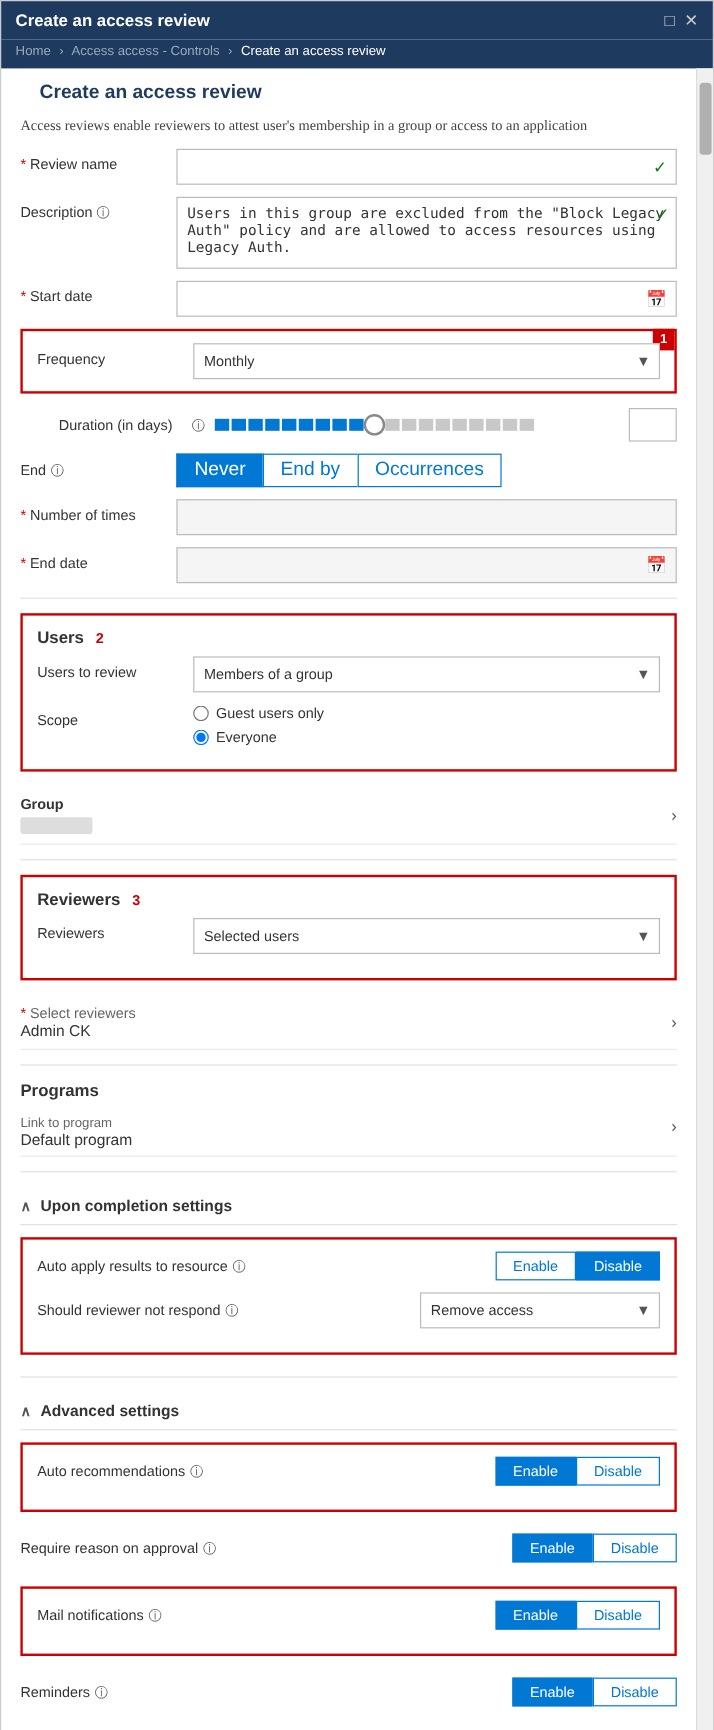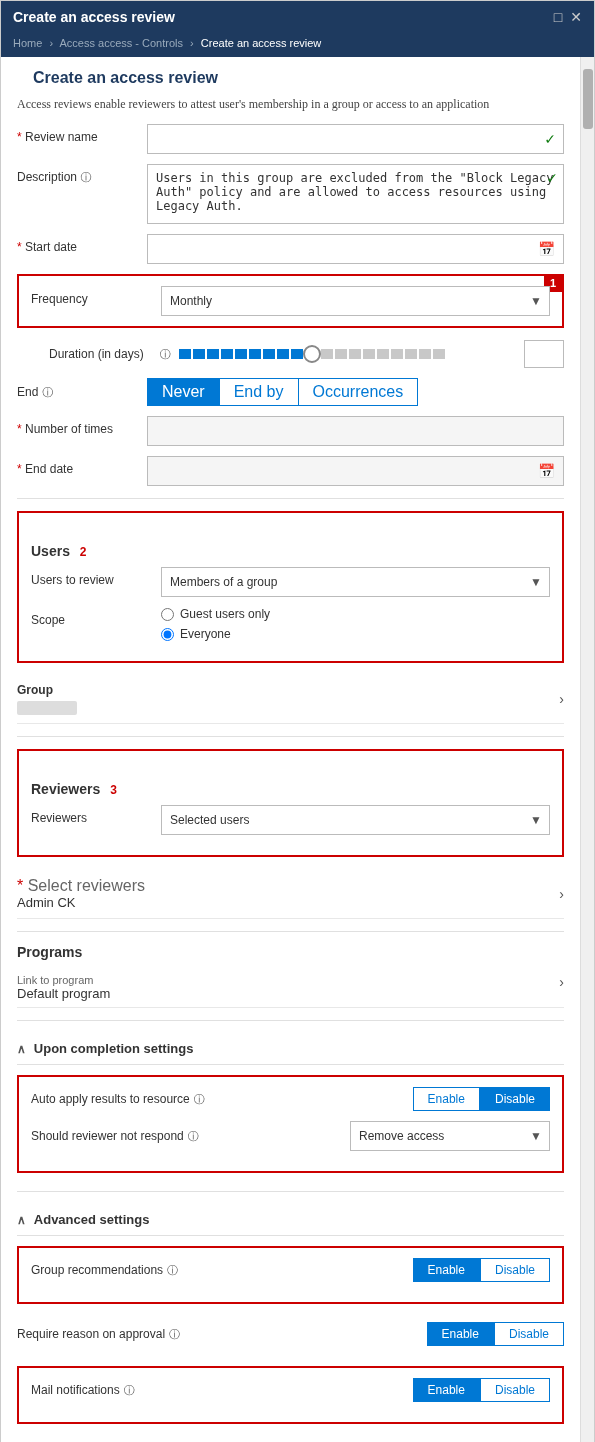--- a/index.html
+++ b/index.html
@@ -215,21 +215,20 @@
       height: 18px;
       display: flex;
       align-items: center;
       justify-content: center;
     }
     .section-title {
       font-size: 14px;
       font-weight: 600;
       color: #333;
       margin-bottom: 8px;
-      margin-top: 20px;
     }
     .section-title .num-badge {
       color: #c00;
       font-size: 12px;
       margin-left: 6px;
       font-weight: bold;
     }
     .duration-row {
       display: flex;
       align-items: center;
@@ -459,21 +458,21 @@
       padding: 8px 0;
       border-bottom: 1px solid #e8e8e8;
       cursor: pointer;
     }
     .select-rev-inner {
       display: flex;
       align-items: center;
       justify-content: space-between;
     }
     .rev-sub {
-      font-size: 16px;
+      font-size: 12px;
       color: #666;
     }
     .rev-val {
       font-size: 13px;
       color: #333;
     }
   </style>
 </head>
 <body>
 
@@ -759,21 +758,21 @@
       <hr class="divider">
 
       <div class="collapsible-header">
         <span class="collapsible-arrow">∧</span>
         <span>Advanced settings</span>
       </div>
 
       <div class="settings-section-box">
         <div class="settings-row">
           <div class="settings-label">
-            <span>Group recommendations</span>
+            <span>Auto recommendations</span>
             <span class="info-icon">ⓘ</span>
           </div>
           <div class="settings-controls">
             <button class="btn-primary">Enable</button>
             <button class="btn-secondary">Disable</button>
           </div>
         </div>
       </div>
 
       <div class="settings-row" style="padding:0 0 10px 0;">

